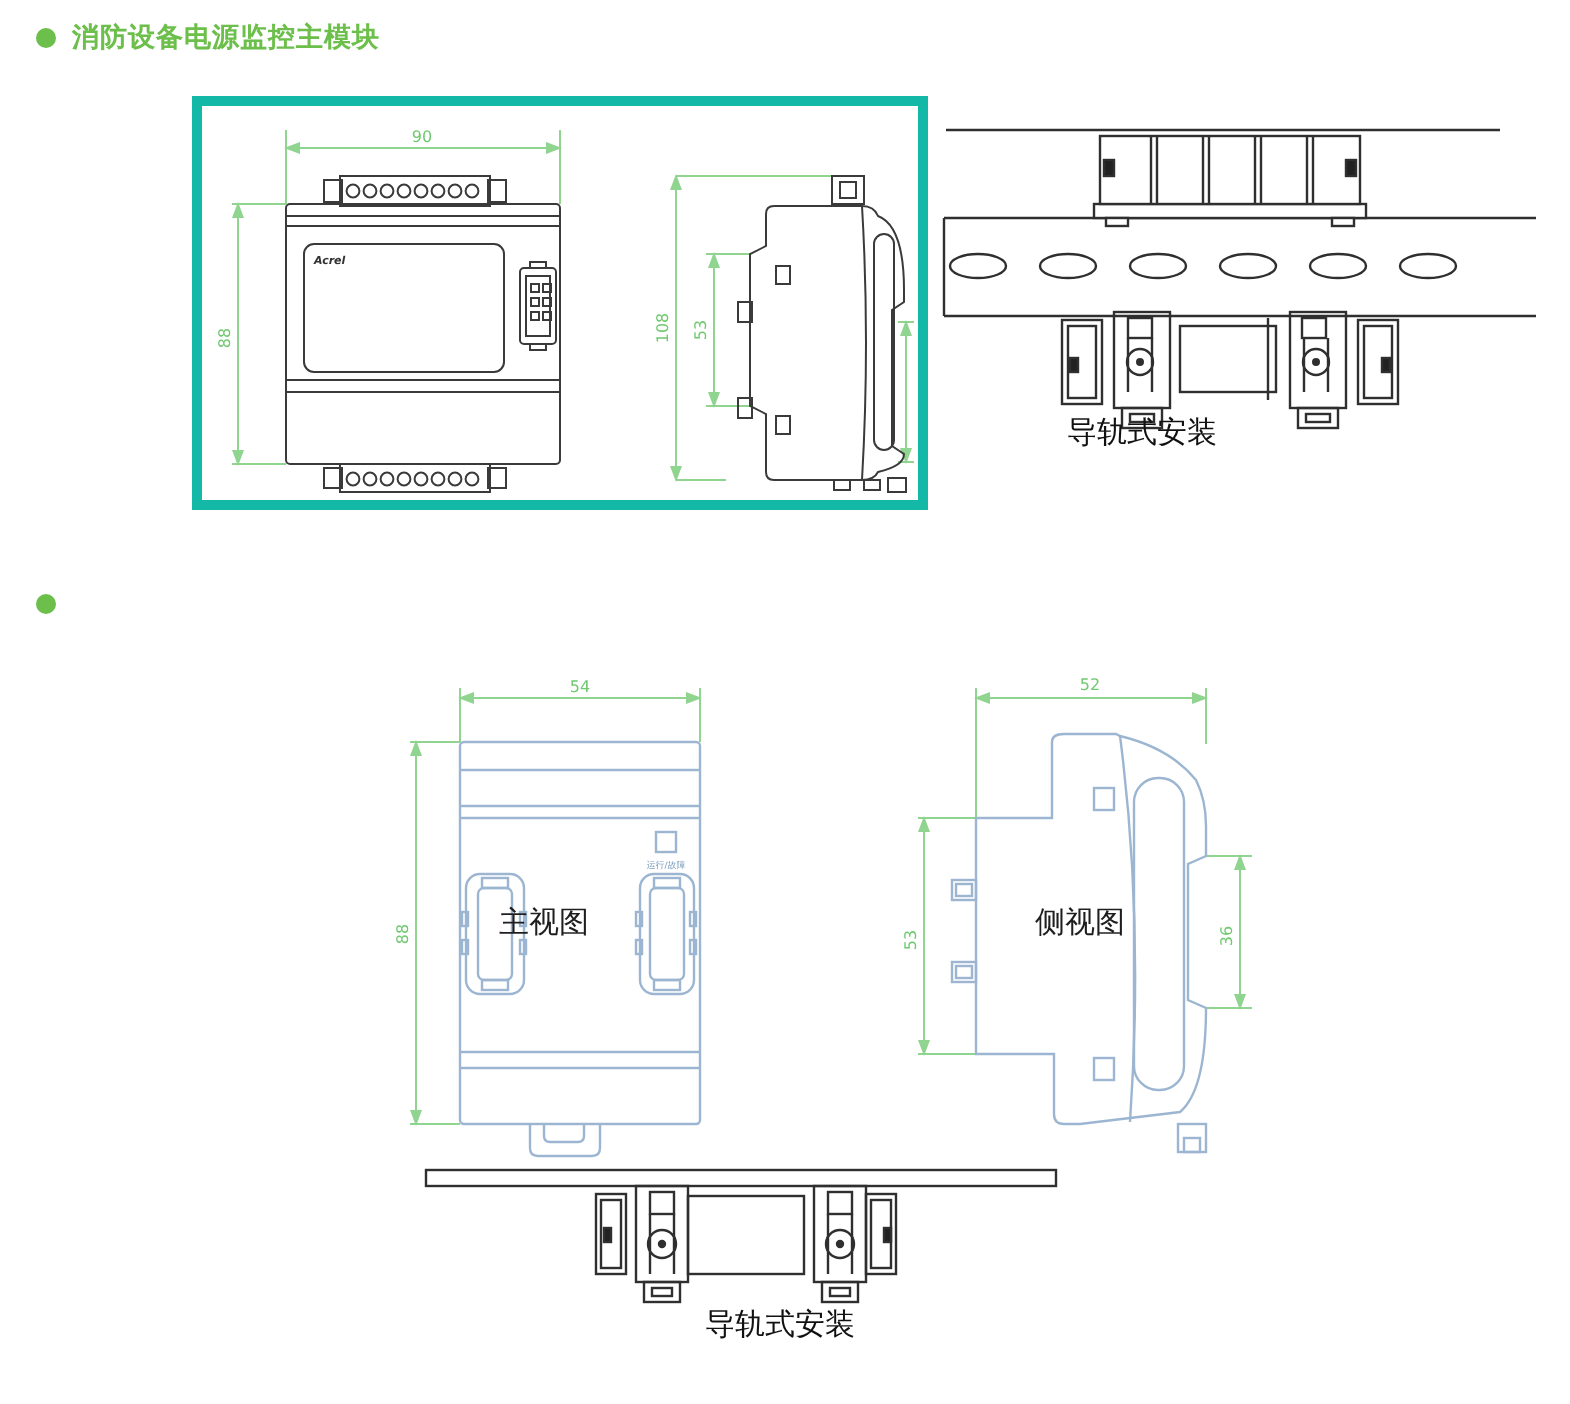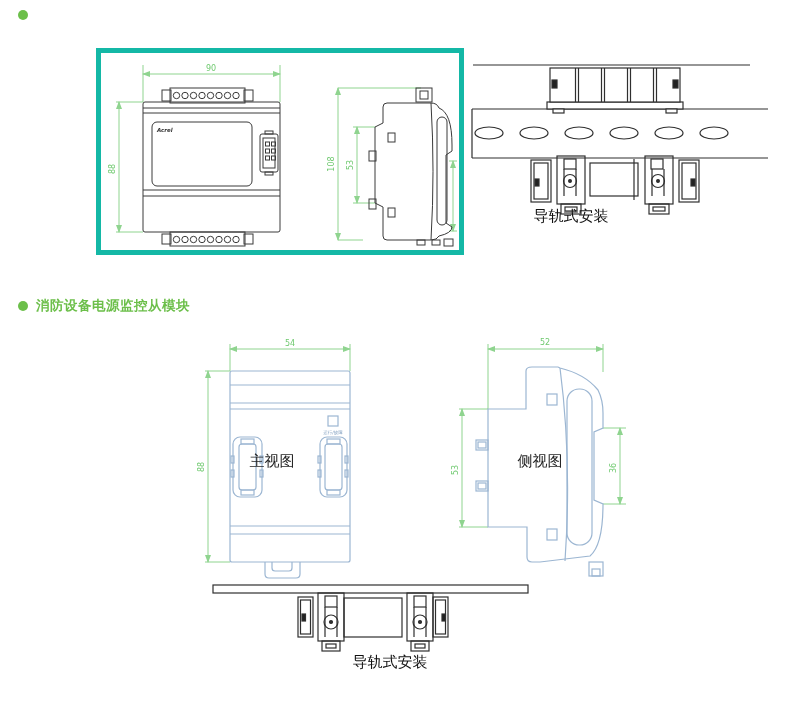--- a/index.html
+++ b/index.html
@@ -15,20 +15,21 @@
   svg text{font-family:"DejaVu Sans","Liberation Sans",sans-serif}
   .dimtxt{fill:#6fc96f;font-size:8px}
   .lbl{fill:#1e1e1e;font-size:15px}
   .cap{fill:#111;font-size:15px}
 </style>
 </head>
 <body>
 
 <div class="heading" style="left:18px;top:10px">
   <span class="bullet"></span>
+  <span>消防设备电源监控主模块</span>
 </div>
 
 <div class="box1">
 <svg width="358" height="197" viewBox="0 0 358 197">
   <defs>
     <marker id="ag1" markerWidth="8" markerHeight="6" refX="7" refY="3" orient="auto-start-reverse">
       <path d="M0,0 L8,3 L0,6 Z" fill="#8fd48f"></path>
     </marker>
   </defs>
 
@@ -150,21 +151,20 @@
       <rect x="188" y="152" width="12" height="4"></rect>
     <rect x="214" y="105" width="20" height="42"></rect>
       <rect x="217" y="108" width="14" height="36"></rect>
     <rect x="226" y="124" width="4" height="7" fill="#222"></rect>
   </g>
   <text class="cap" x="106" y="166" text-anchor="middle">导轨式安装</text>
 </svg>
 
 <div class="heading" style="left:18px;top:297px">
   <span class="bullet"></span>
-  <span>消防设备电源监控从模块</span>
 </div>
 
 <svg class="absvg" style="left:80px;top:330px" width="660" height="355" viewBox="0 0 660 355">
   <defs>
     <marker id="ag3" markerWidth="8" markerHeight="6" refX="7" refY="3" orient="auto-start-reverse">
       <path d="M0,0 L8,3 L0,6 Z" fill="#8fd48f"></path>
     </marker>
   </defs>
 
   <g stroke="#8fd48f" stroke-width="1" fill="none">

